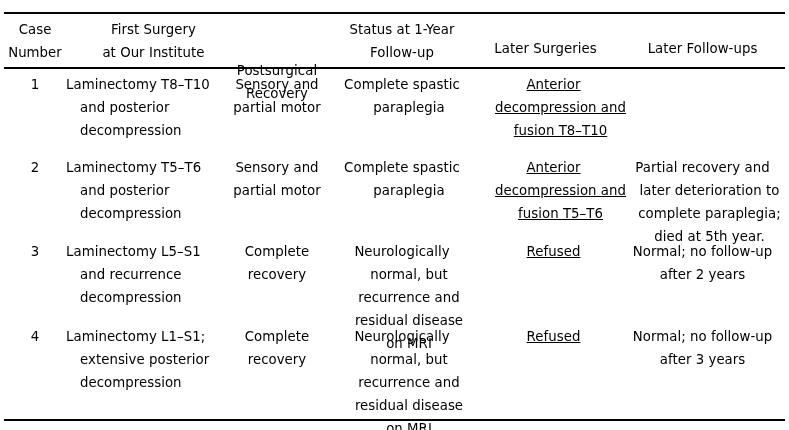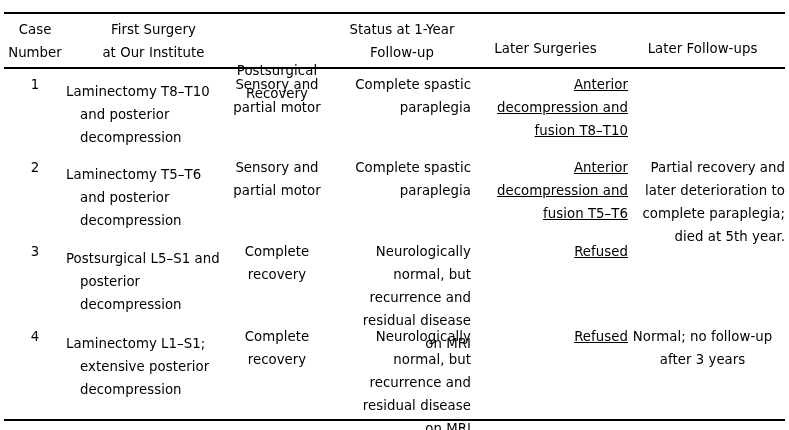--- a/index.html
+++ b/index.html
@@ -45,42 +45,42 @@
   }
 
   .hdr { }
 
   
   .a-center { text-align: center; }
   .a-right  { text-align: center; }
 
   
   .hang {
-    text-align: right;
+    text-align: center;
     padding-left: 14px;
     text-indent: -14px;
   }
   
   .hang-c2 {
     text-align: left;
     padding-left: 14px;
     text-indent: -14px;
   }
 
   
   #h-case      { left: 4px;   top: 18px;  width: 62px;  }
   #h-first     { left: 76px;  top: 18px;  width: 155px; }
   #h-post      { left: 221px; top: 18px;  width: 112px; margin-top: 41px; }
   #h-status    { left: 333px; top: 18px;  width: 138px; }
   #h-later-s   { left: 471px; top: 37px;  width: 149px; }
   #h-later-f   { left: 620px; top: 37px;  width: 165px; }
 
   
   .c1 { left: 4px;   width: 62px;  }
-  .c2 { left: 66px;  width: 155px; margin-top: 7px; }
+  .c2 { left: 66px;  width: 155px; }
   .c3 { left: 221px; width: 112px; }
   .c4 { left: 333px; width: 138px; }
   .c5 { left: 479px; width: 149px; text-decoration: underline; }
   .c6 { left: 620px; width: 165px; }
 
   
   .r1 { top: 73px;  }
   .r2 { top: 156px; }
   .r3 { top: 240px; }
   .r4 { top: 325px; }
@@ -117,24 +117,25 @@
   <div class="cell c5 r1 hang">Anterior decompression and fusion T8–T10</div>
 
   <div class="cell c1 r2 a-center">2</div>
   <div class="cell c2 r2 hang-c2">Laminectomy T5–T6 and posterior decompression</div>
   <div class="cell c3 r2 a-right">Sensory and partial motor</div>
   <div class="cell c4 r2 hang">Complete spastic paraplegia</div>
   <div class="cell c5 r2 hang">Anterior decompression and fusion T5–T6</div>
   <div class="cell c6 r2 hang">Partial recovery and later deterioration to complete paraplegia; died at 5th year.</div>
 
   <div class="cell c1 r3 a-center">3</div>
-  <div class="cell c2 r3 hang-c2">Postsurgical L5–S1 and posterior decompression</div>
+  <div class="cell c2 r3 hang-c2">Laminectomy L5–S1 and recurrence decompression</div>
   <div class="cell c3 r3 a-center">Complete recovery</div>
   <div class="cell c4 r3 hang">Neurologically normal, but recurrence and residual disease on MRI</div>
   <div class="cell c5 r3 hang">Refused</div>
+  <div class="cell c6 r3 a-center">Normal; no follow-up after 2 years</div>
 
   <div class="cell c1 r4 a-center">4</div>
   <div class="cell c2 r4 hang-c2">Laminectomy L1–S1; extensive posterior decompression</div>
   <div class="cell c3 r4 a-center">Complete recovery</div>
   <div class="cell c4 r4 hang">Neurologically normal, but recurrence and residual disease on MRI</div>
   <div class="cell c5 r4 hang">Refused</div>
   <div class="cell c6 r4 a-center">Normal; no follow-up after 3 years</div>
 
 </div>
 

